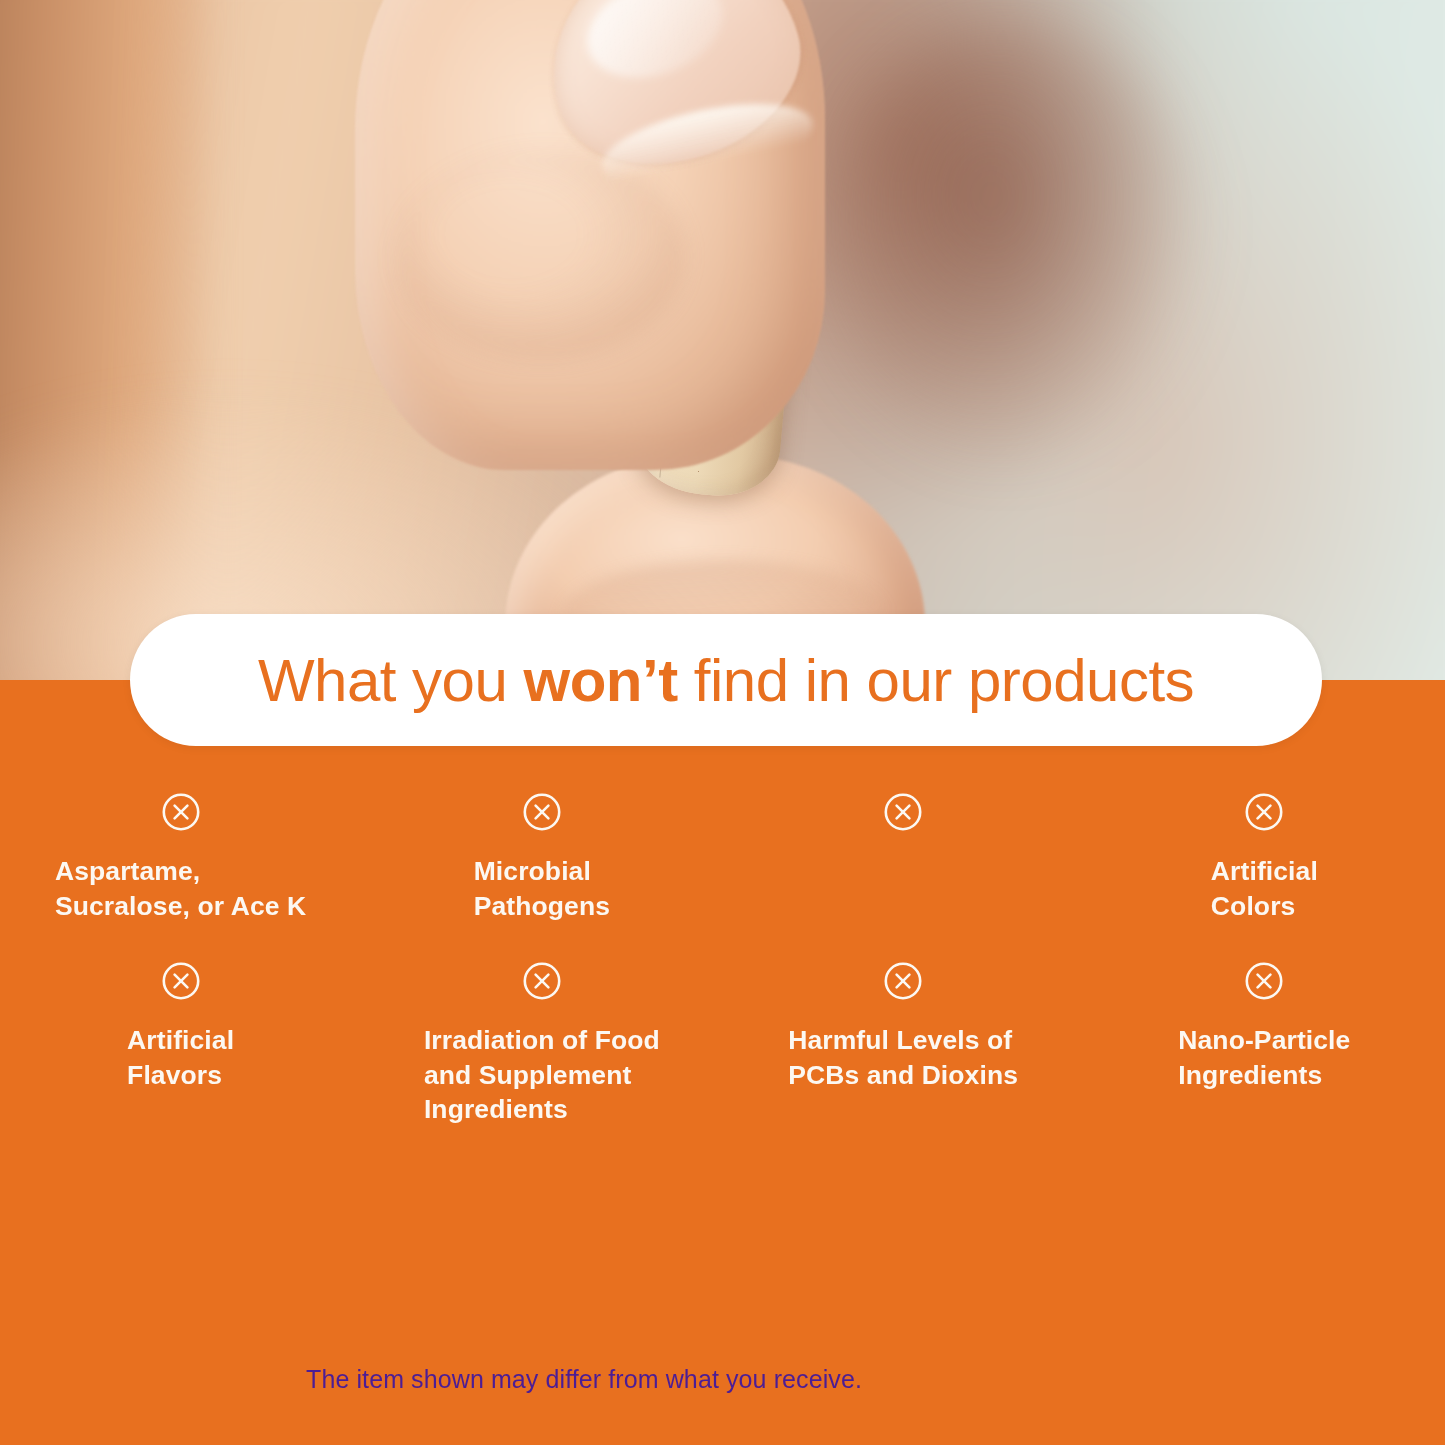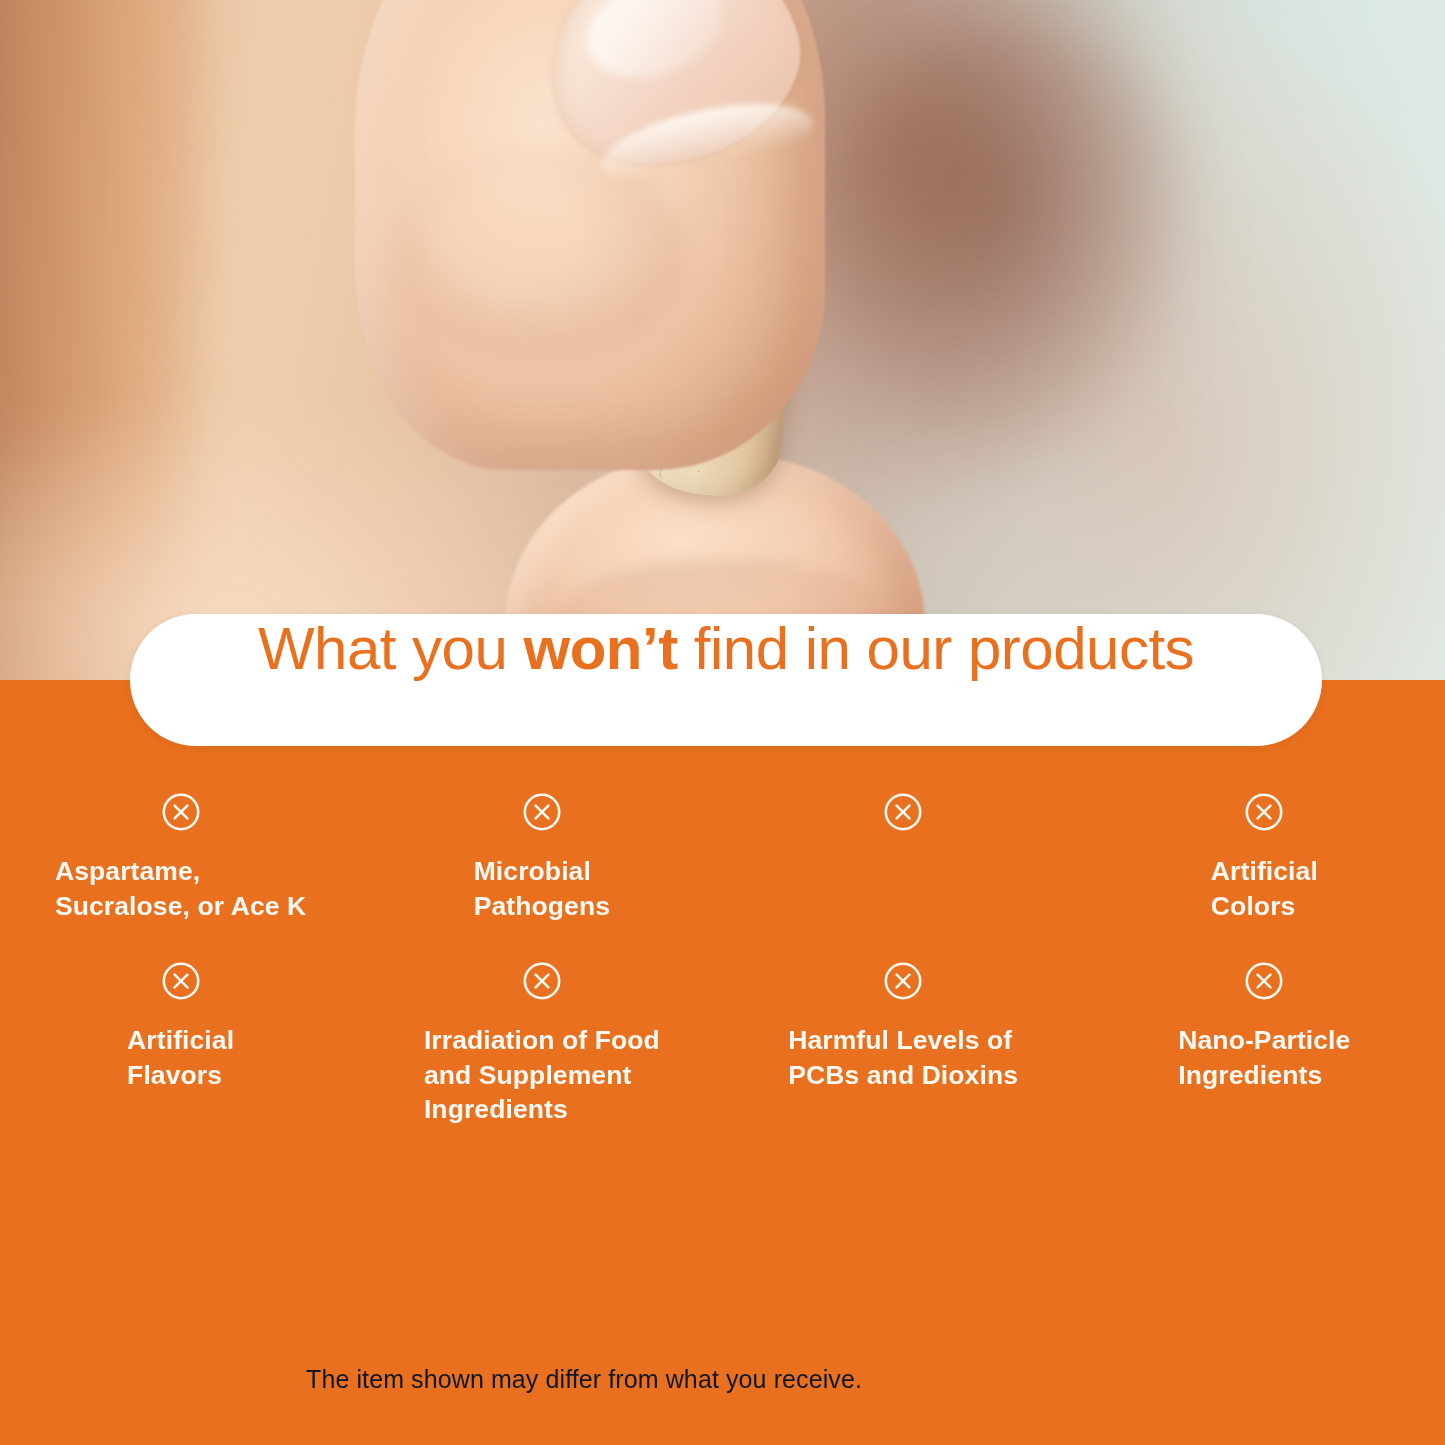--- a/index.html
+++ b/index.html
@@ -227,21 +227,21 @@
   }
 
   
   .title-pill {
     position:absolute;
     left:130px; top:614px;
     width:1192px; height:132px;
     background:#FFFFFF;
     border-radius:66px;
     display:flex;
-    align-items:flex-start;
+    align-items:center;
     justify-content:center;
     box-shadow:0 2px 10px rgba(0,0,0,0.06);
   }
   .title-text {
     color:#E8701F;
     font-size:60px;
     font-weight:400;
     letter-spacing:-0.5px;
     white-space:nowrap;
   }
@@ -276,21 +276,21 @@
     max-width:300px;
     white-space:pre-line;
   }
 
   
   .footer {
     position:absolute;
     left:0; top:1365px;
     width:1168px;
     text-align:center;
-    color:#0f172a;
+    color:#4c1d95;
     font-size:25px;
     font-weight:400;
     letter-spacing:0.1px;
   }
 </style>
 </head>
 <body>
 
 <div class="page">
 

